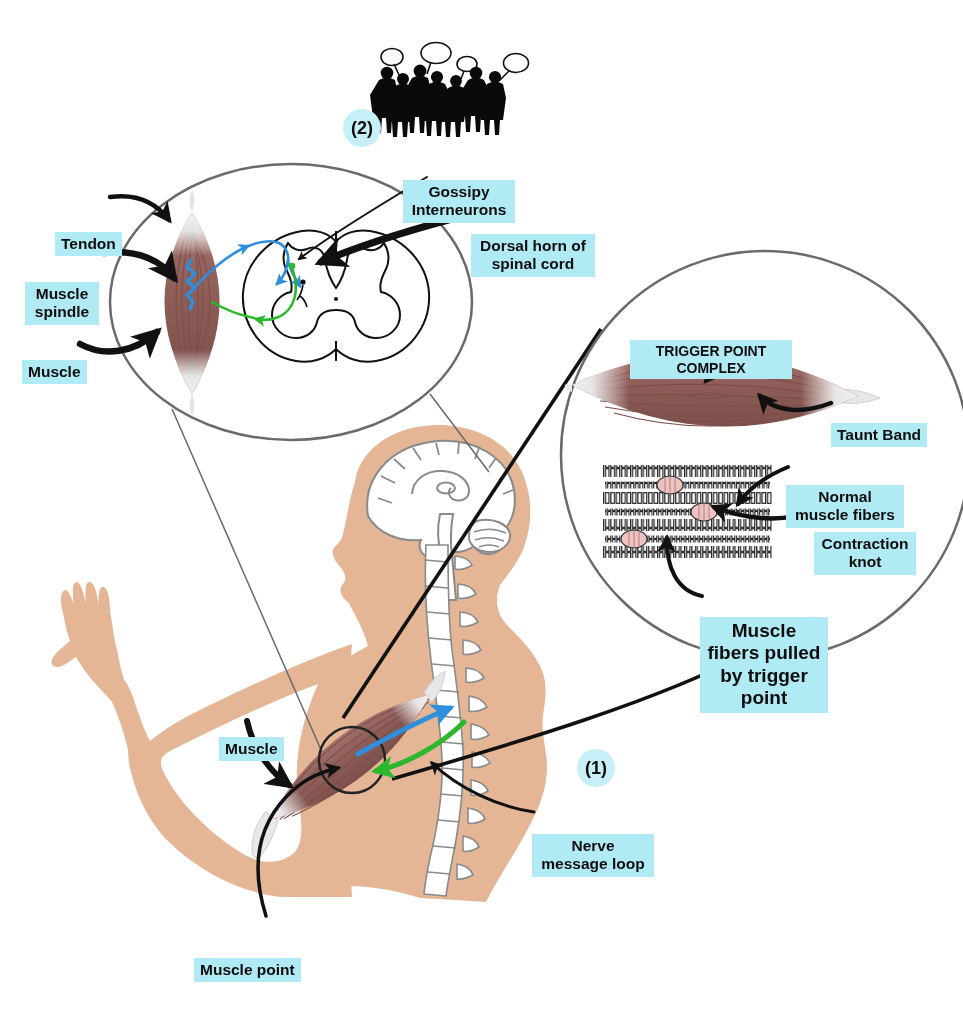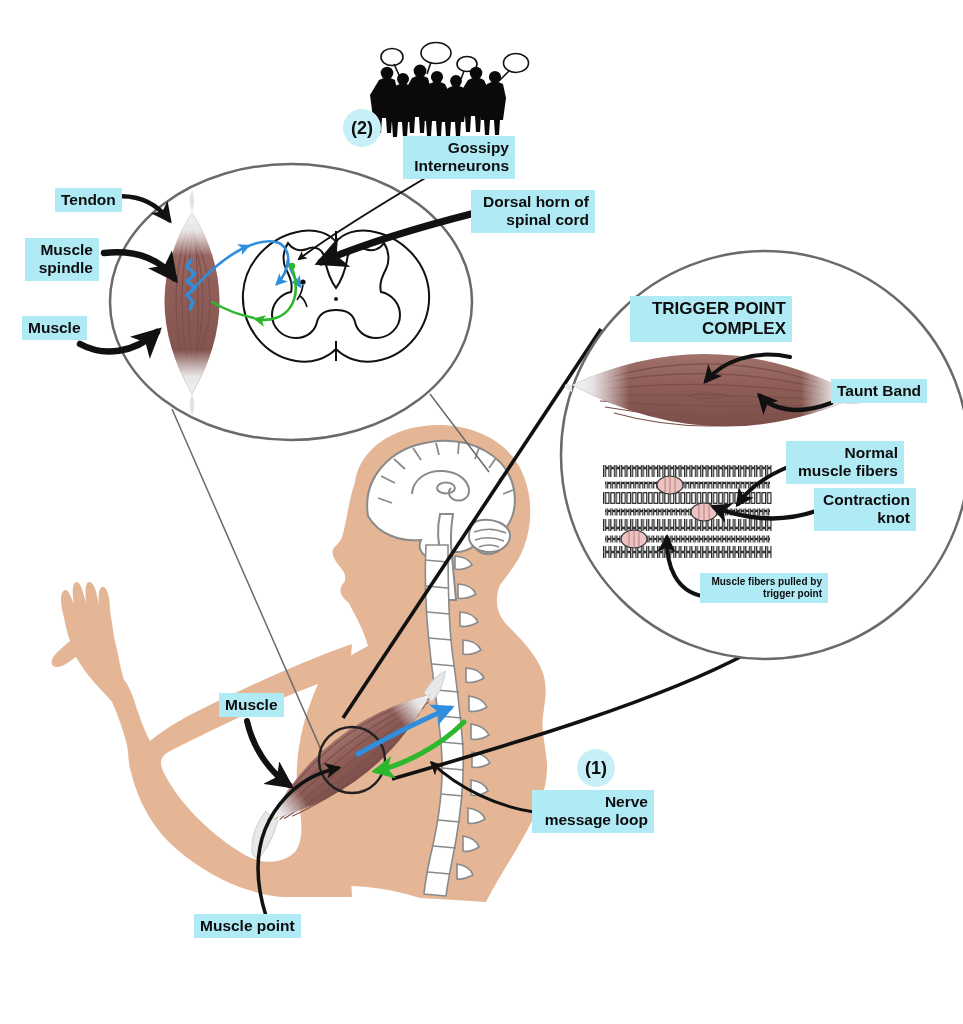--- a/index.html
+++ b/index.html
@@ -1,22 +1,22 @@
 <!DOCTYPE html>
 <html style="--label_bg: #b0eaf4; --badge_bg: #c6eff7; --skin: #e4b696; --outline_gray: #8a8a8a; --muscle_mid: #a1716b; --muscle_dark: #8e5d57; --muscle_stria: #7c4f4a; --tendon: #e8e8e8; --knot: #ecc3c1; --nerve_blue: #2f8ede; --nerve_green: #2cb82c; --ink: #111111; --circle_stroke: #6a6a6a;"><head>
 <meta charset="utf-8">
 <style>
   html,body{margin:0;padding:0;background:#fff;}
   #stage{position:relative;width:963px;height:1024px;background:#fff;overflow:hidden;
          font-family:"Liberation Sans",sans-serif;}
   #art{position:absolute;left:0;top:0;}
   .lbl{position:absolute;background:var(--label_bg,#b0eaf4);color:#0d0d0d;
        font:bold 15.5px/1.18 "Liberation Sans",sans-serif;padding:3px 6px;
-       text-align:right;white-space:pre-line;}
-  .lbl.title{font-size:17px;}
+       text-align:center;white-space:pre-line;margin-top:44px;}
+  .lbl.title{font-size:14px;}
   .badge{position:absolute;width:38px;height:38px;border-radius:50%;
          background:var(--badge_bg,#c6eff7);color:#0d0d0d;display:flex;
          align-items:center;justify-content:center;
          font:bold 18px "Liberation Sans",sans-serif;}
 </style>
 </head>
 <body>
 
 <div id="stage">
 
@@ -323,20 +323,20 @@
 <div class="lbl" style="left:25px;top:238px;width:62px;">Muscle spindle</div>
 <div class="lbl" style="left:22px;top:316px;">Muscle</div>
 <div class="badge" style="left:343px;top:109px;">(2)</div>
 <div class="lbl" style="left:403px;top:136px;width:100px;">Gossipy Interneurons</div>
 <div class="lbl" style="left:471px;top:190px;width:112px;">Dorsal horn of spinal cord</div>
 
 <div class="lbl title" style="left:630px;top:296px;width:150px;">TRIGGER POINT COMPLEX</div>
 <div class="lbl" style="left:831px;top:379px;">Taunt Band</div>
 <div class="lbl" style="left:786px;top:441px;width:106px;">Normal muscle fibers</div>
 <div class="lbl" style="left:814px;top:488px;width:90px;">Contraction knot</div>
-<div class="lbl" style="left:700px;top:573px;width:116px;font-size:10px;">Muscle fibers pulled by trigger point</div>
+<div class="lbl" style="left:700px;top:573px;width:116px;font-size:19px;">Muscle fibers pulled by trigger point</div>
 
 <div class="lbl" style="left:219px;top:693px;">Muscle</div>
 <div class="badge" style="left:577px;top:749px;">(1)</div>
 <div class="lbl" style="left:532px;top:790px;width:110px;">Nerve message loop</div>
 <div class="lbl" style="left:194px;top:914px;">Muscle point</div>
 
 </div>
 
 </body></html>

